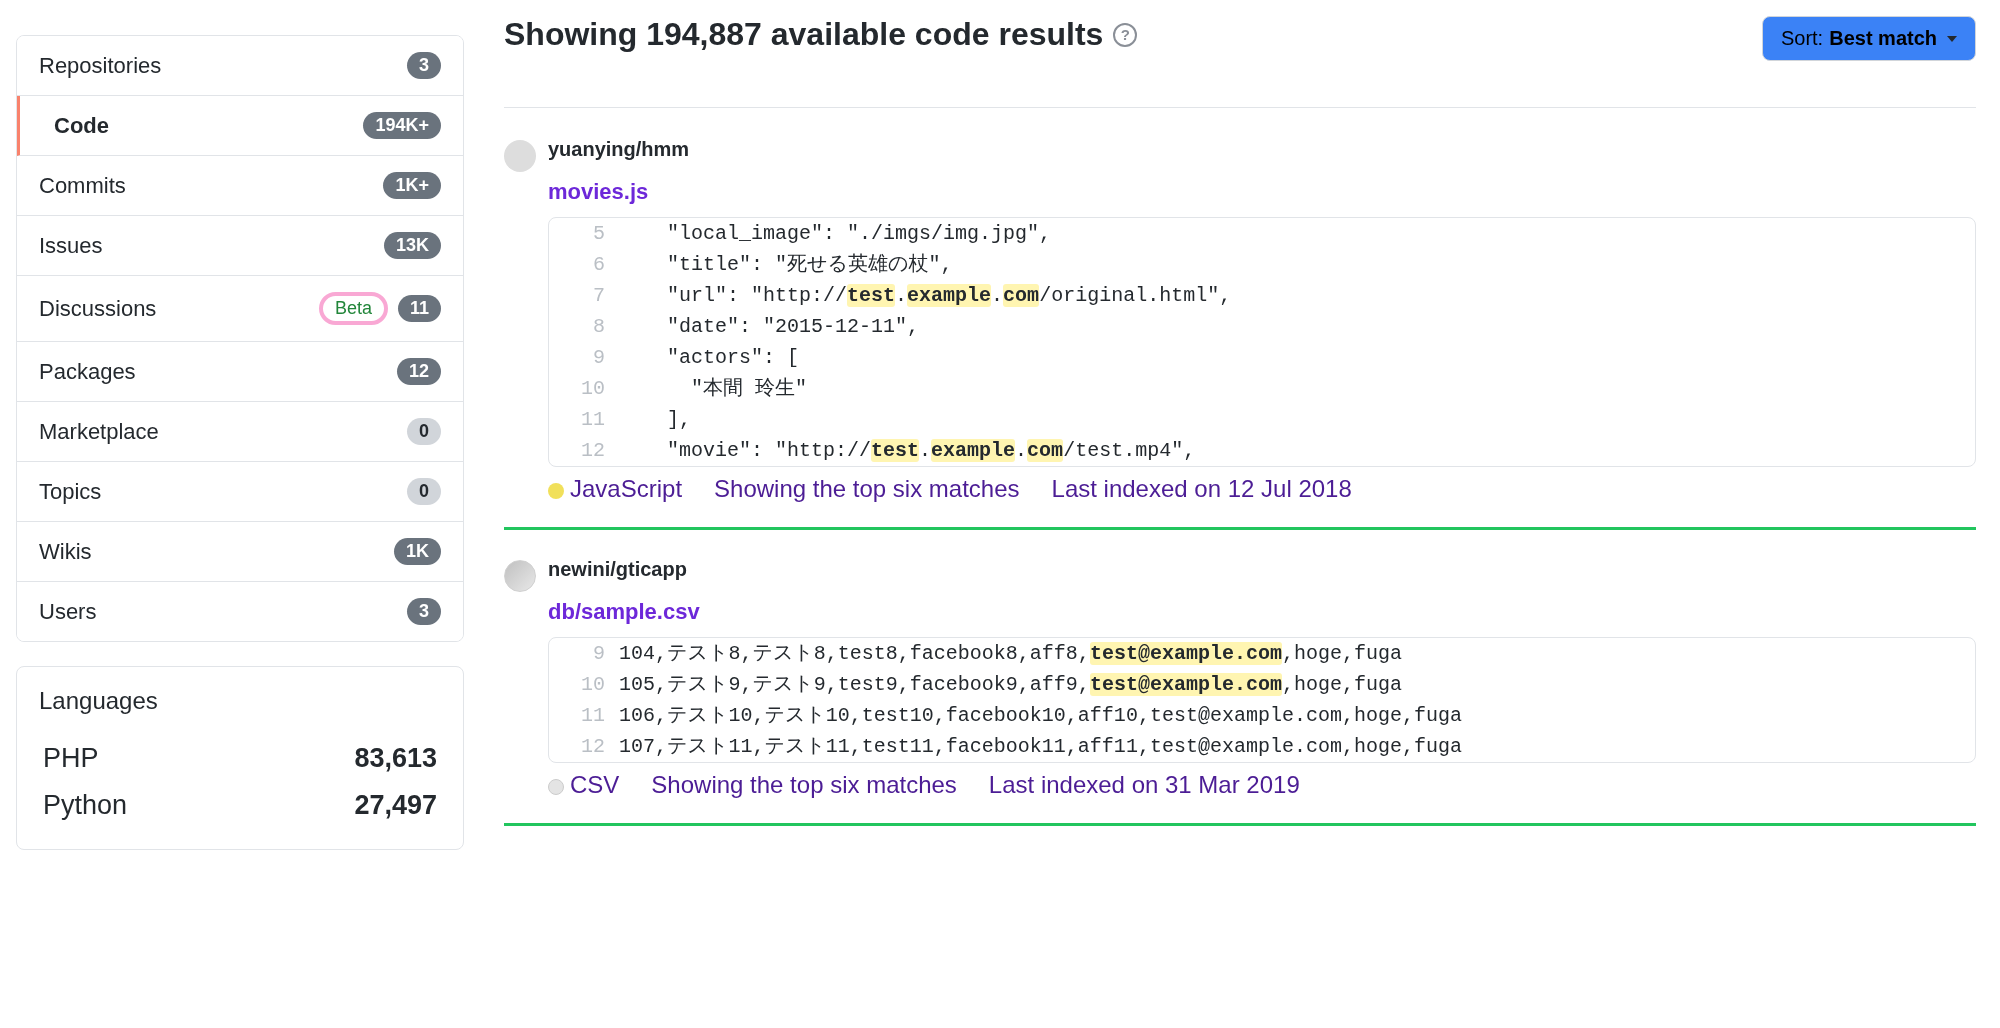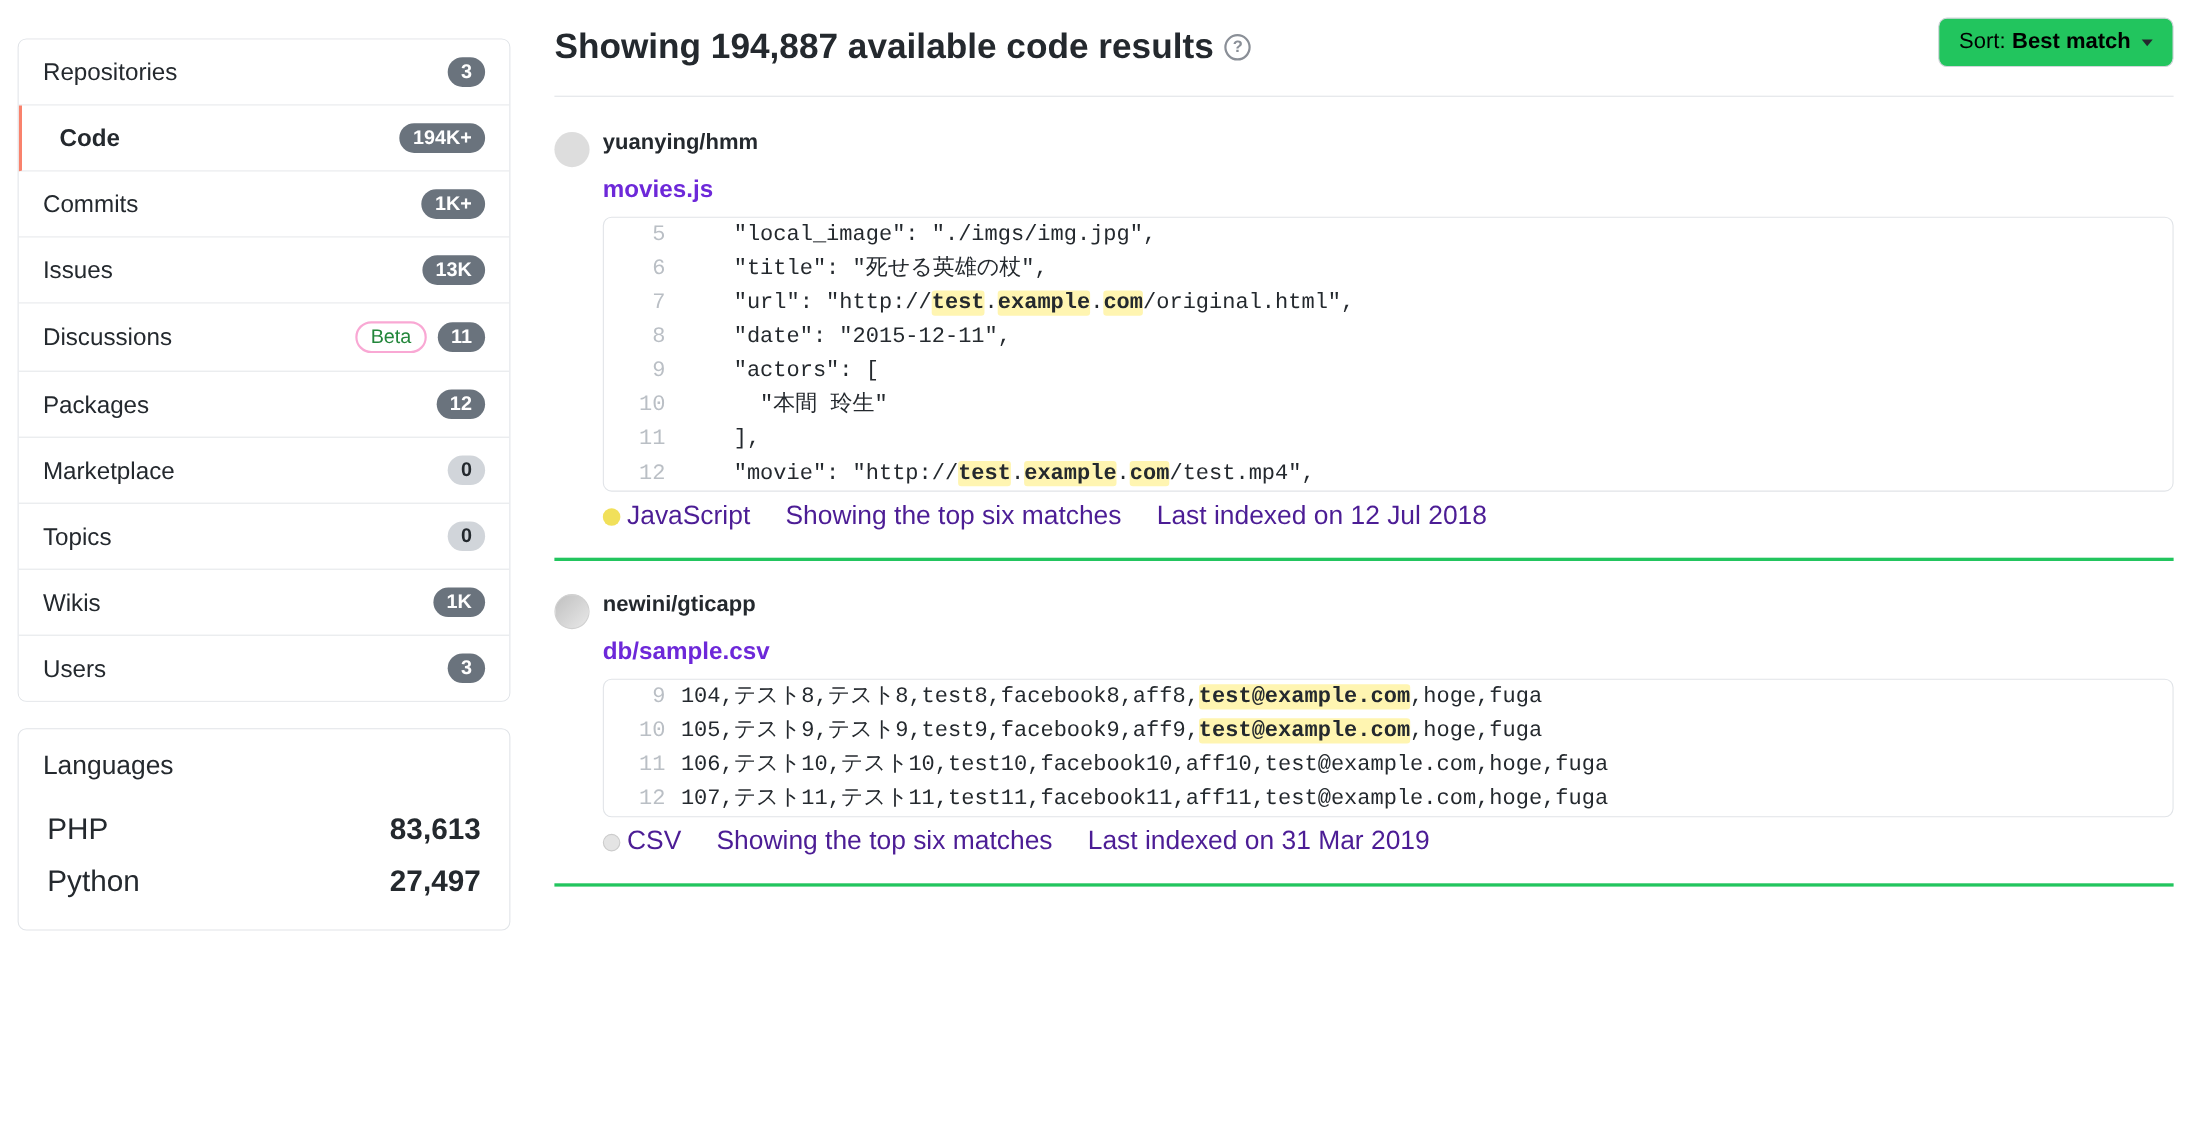--- a/index.html
+++ b/index.html
@@ -47,21 +47,21 @@
   font-size: 18px;
   font-weight: 600;
   min-width: 32px;
   text-align: center;
 }
 .counter.light {
   background: #d1d5da;
   color: #24292e;
 }
 .beta-badge {
-  border: 2px solid #f9a8d4;
+  border: 4px solid #f9a8d4;
   color: #22863a;
   border-radius: 999px;
   padding: 2px 12px;
   font-size: 18px;
 }
 .lang-box {
   border: 1px solid #e1e4e8;
   border-radius: 8px;
   padding: 20px 22px;
 }
@@ -79,23 +79,23 @@
 }
 .lang-row .count { font-weight: 600; }
 
 .main {
   flex: 1;
   padding: 16px 24px 0 24px;
 }
 .header-row {
   display: flex;
   justify-content: space-between;
-  align-items: flex-end;
+  align-items: flex-start;
   border-bottom: 1px solid #e1e4e8;
-  padding-bottom: 26px;
+  padding-bottom: 46px;
   margin-bottom: 30px;
   gap: 20px;
 }
 .results-heading {
   font-size: 32px;
   font-weight: 700;
   display: flex;
   align-items: center;
   gap: 10px;
 }
@@ -104,21 +104,21 @@
   width: 24px; height: 24px;
   border: 2px solid #8a8f97;
   border-radius: 50%;
   align-items: center; justify-content: center;
   font-size: 15px;
   color: #8a8f97;
   font-weight: 600;
 }
 .sort-btn {
   border: 1px solid #d1d5da;
-  background: #22c55e;
+  background: #3b82f6;
   border-radius: 8px;
   padding: 10px 18px;
   font-size: 20px;
   cursor: pointer;
   font-family: inherit;
   display: flex;
   align-items: center;
   gap: 6px;
 }
 .sort-btn .bold { font-weight: 600; }

